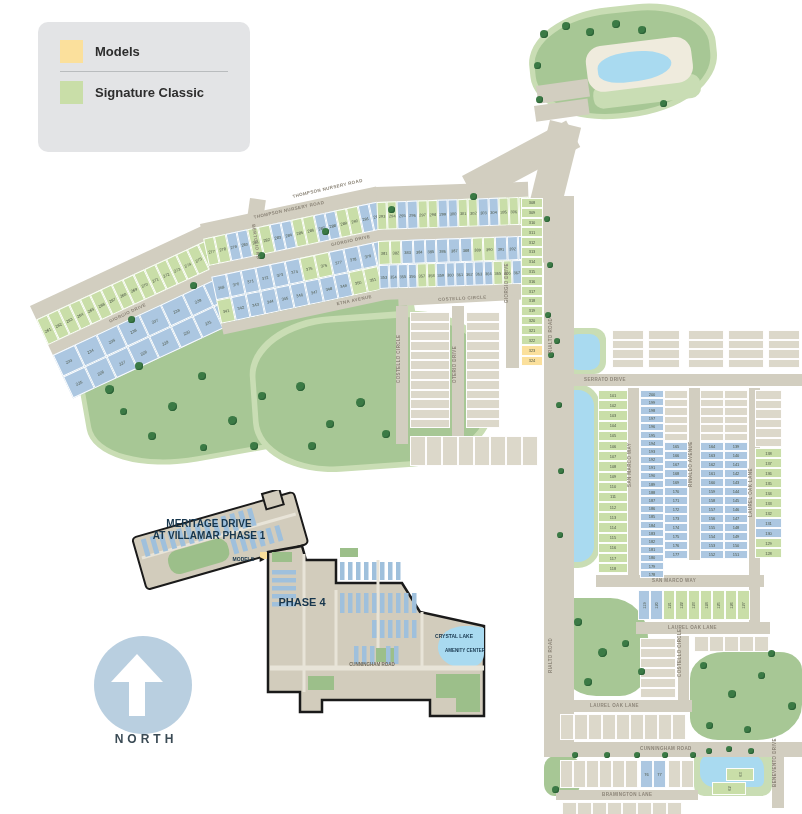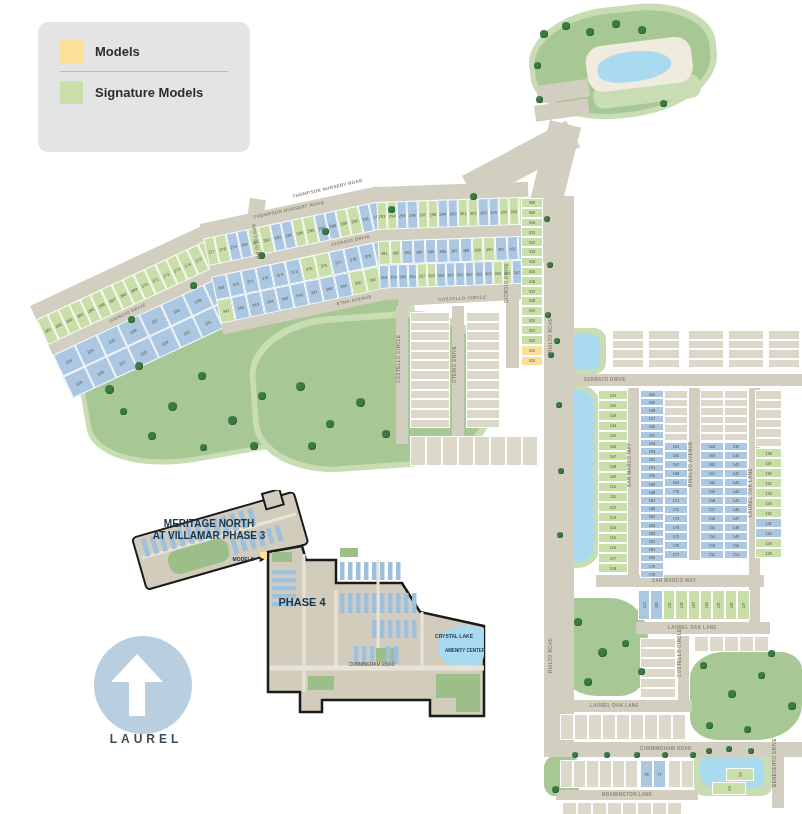--- a/index.html
+++ b/index.html
@@ -37,29 +37,29 @@
 <div id="map-stage">
 
   <div class="legend">
     <div class="lrow">
       <span class="sw" style="background: rgb(251, 224, 156);"></span>
       <span class="ltext">Models</span>
     </div>
     <div class="ldiv"></div>
     <div class="lrow">
       <span class="sw" style="background: rgb(201, 222, 168);"></span>
-      <span class="ltext">Signature Models</span>
+      <span class="ltext">Signature Classic</span>
     </div>
   </div>
 
   <div class="north-circle">
     <div class="n-head"></div>
     <div class="n-stem"></div>
   </div>
-  <div class="north-label">LAUREL</div>
+  <div class="north-label">NORTH</div>
 
   <svg class="abs" style="left:126px;top:490px;" width="364" height="236" viewBox="0 0 364 236">
     <g transform="rotate(-16 6 48)">
       <rect x="6" y="48" width="168" height="54" rx="4" fill="#d2ccbc" stroke="#1a1a1a" stroke-width="2"></rect>
       <path d="M10,70 H170" stroke="#e8e4d8" stroke-width="3" fill="none"></path>
       <rect x="34" y="72" width="62" height="24" rx="10" fill="#9cbf8a"></rect>
       <g fill="#9fc0dc">
         <rect x="14" y="52" width="5" height="18"></rect>
           <rect x="23.2" y="52" width="5" height="18"></rect>
           <rect x="32.4" y="52" width="5" height="18"></rect>
@@ -133,22 +133,22 @@
         <rect x="268" y="156" width="4.5" height="18"></rect>
       <rect x="146" y="80" width="24" height="4.5"></rect>
         <rect x="146" y="88" width="24" height="4.5"></rect>
         <rect x="146" y="96" width="24" height="4.5"></rect>
         <rect x="146" y="104" width="24" height="4.5"></rect>
         <rect x="146" y="112" width="24" height="4.5"></rect>
     </g>
     <rect x="134" y="62" width="7" height="7" fill="#fbe09c"></rect>
   </svg>
 
-  <div class="ins-lbl" style="left:134px;top:518px;width:150px;font-size:10px;">MERITAGE NORTH</div>
-  <div class="ins-lbl" style="left:134px;top:530px;width:150px;font-size:10px;">AT VILLAMAR PHASE 3</div>
+  <div class="ins-lbl" style="left:134px;top:518px;width:150px;font-size:10px;">MERITAGE DRIVE</div>
+  <div class="ins-lbl" style="left:134px;top:530px;width:150px;font-size:10px;">AT VILLAMAR PHASE 1</div>
   <div class="ins-lbl" style="left:212px;top:556px;width:42px;font-size:5px;text-align:right;">MODELS</div>
   <div class="ins-lbl" style="left:257px;top:555px;width:10px;font-size:6px;color:#1a1a1a;">▶</div>
   <div class="ins-lbl" style="left:266px;top:596px;width:72px;font-size:11px;">PHASE 4</div>
   <div class="ins-lbl" style="left:426px;top:633px;width:56px;font-size:5px;">CRYSTAL LAKE</div>
   <div class="ins-lbl" style="left:444px;top:648px;width:42px;font-size:4.5px;">AMENITY CENTER</div>
   <div class="ins-lbl" style="left:330px;top:662px;width:84px;font-size:4.5px;color:#6e685a;">CUNNINGHAM ROAD</div>
 
   <div class="amen-lbl" style="left:546px;top:58px;width:42px;font-size:4.5px;">AMENITY CENTER</div>
   <div class="amen-lbl" style="left:606px;top:67px;width:30px;font-size:4.5px;">POOL</div>
   <div class="amen-lbl" style="left:622px;top:92px;width:44px;font-size:4.5px;">DOG PARK</div>

